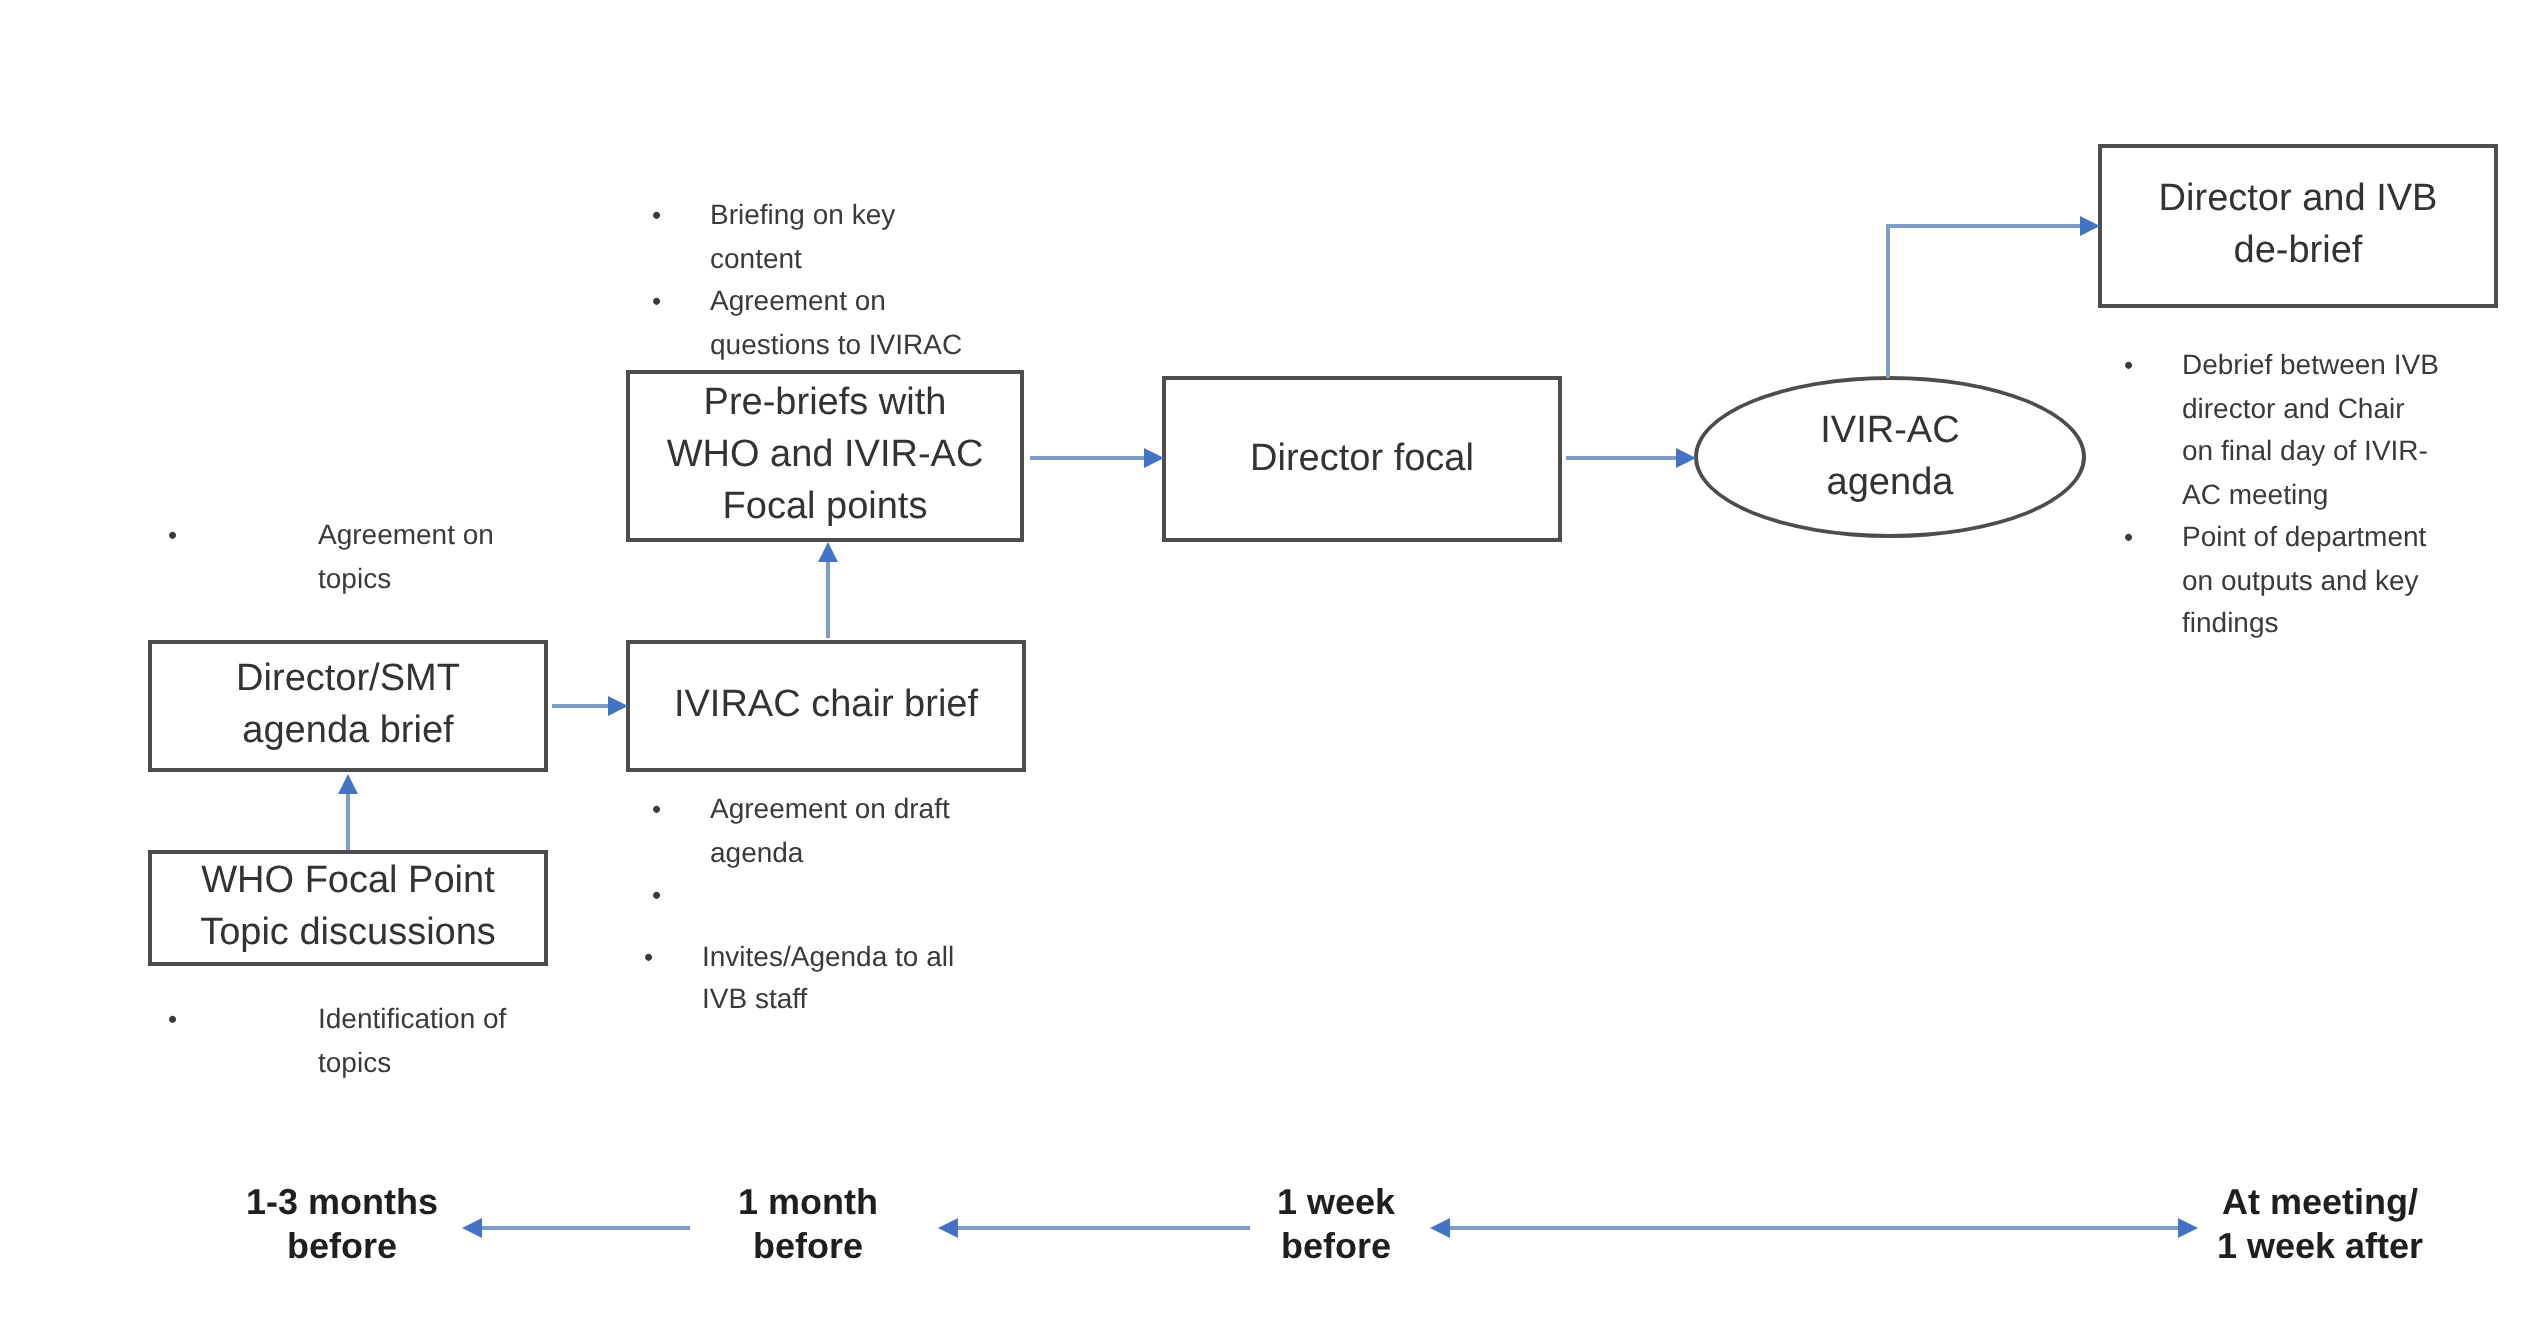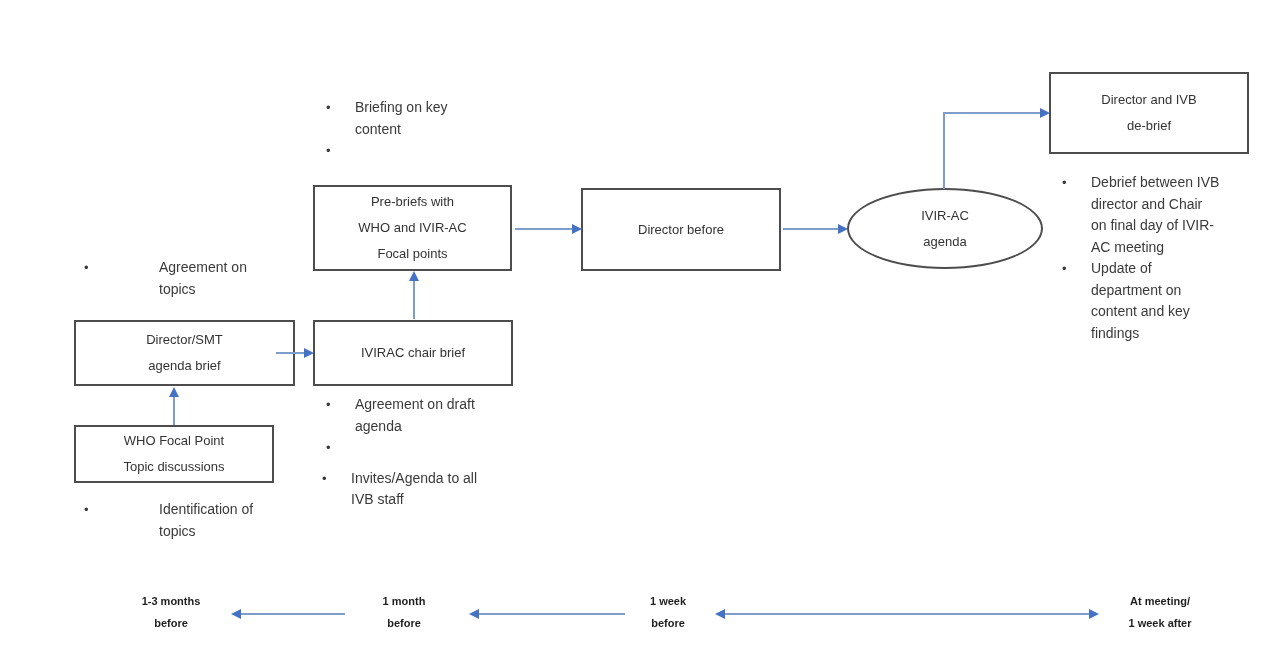--- a/index.html
+++ b/index.html
@@ -4,21 +4,21 @@
 <style>
   html,body{margin:0;padding:0;background:#e9e9e9;}
   #canvas{
     position:relative;width:1272px;height:666px;background:#ffffff;
     font-family:"Liberation Sans","DejaVu Sans",sans-serif;overflow:hidden;margin:0 auto;
   }
   
   .node{
     position:absolute;border:2px solid #4d4d4d;background:#ffffff;color:#333333;
     display:flex;align-items:center;justify-content:center;text-align:center;
-    font-size:13px;line-height:26px;white-space:pre-line;box-sizing:border-box;
+    font-size:19px;line-height:26px;white-space:pre-line;box-sizing:border-box;
   }
   .ellipse{border-radius:50%;border-width:2px;}
   
   .arr{position:absolute;}
   .arr.h{height:2px;background:#7f9dc9;}
   .arr.v{width:2px;background:#7f9dc9;}
   .seg{background:#9db2d4;}
   .hd{position:absolute;width:0;height:0;}
   .hd.r{right:-2px;top:-4px;border-left:10px solid #4472c4;border-top:5px solid transparent;border-bottom:5px solid transparent;}
   .hd.l{left:-2px;top:-4px;border-right:10px solid #4472c4;border-top:5px solid transparent;border-bottom:5px solid transparent;}
@@ -29,41 +29,41 @@
   .note-bullet{flex:none;width:29px;font-size:13px;}
   .note-text{display:block;}
   .w115{width:115px;margin-left:46px;}
   .w135{width:135px;}
   .w132{width:132px;}
   .w130{width:130px;}
   .gap8{margin-top:9px;margin-left:-4px;}
   
   .tlabel{
     position:absolute;width:130px;top:590px;text-align:center;font-weight:bold;
-    font-size:11px;line-height:22px;color:#1f1f1f;white-space:pre-line;
+    font-size:18px;line-height:22px;color:#1f1f1f;white-space:pre-line;
   }
 </style>
 </head>
 <body>
 
 <div id="canvas">
 
   <div class="node" style="left:74px;top:425px;width:200px;height:58px;">WHO Focal Point
 Topic discussions</div>
 
-  <div class="node" style="left:74px;top:320px;width:221px;height:66px;">Director/SMT
+  <div class="node" style="left:74px;top:320px;width:200px;height:66px;">Director/SMT
 agenda brief</div>
 
   <div class="node" style="left:313px;top:320px;width:200px;height:66px;">IVIRAC chair brief</div>
 
   <div class="node" style="left:313px;top:185px;width:199px;height:86px;">Pre-briefs with
 WHO and IVIR-AC
 Focal points</div>
 
-  <div class="node" style="left:581px;top:188px;width:200px;height:83px;">Director before</div>
+  <div class="node" style="left:581px;top:188px;width:200px;height:83px;">Director focal</div>
 
   <div class="node ellipse" style="left:847px;top:188px;width:196px;height:81px;">IVIR-AC
 agenda</div>
 
   <div class="node" style="left:1049px;top:72px;width:200px;height:82px;">Director and IVB
 de-brief</div>
 
   <div class="arr v" style="left:173px;top:389px;height:36px;">
       <i class="hd u"></i>
     </div>
@@ -103,20 +103,21 @@
     </div>
   </div>
 
   <div class="note-list" style="left:326px;top:97px;">
     <div class="note-item">
       <span class="note-bullet">•</span>
       <span class="note-text w135">Briefing on key content</span>
     </div>
     <div class="note-item">
       <span class="note-bullet">•</span>
+      <span class="note-text w135">Agreement on questions to IVIRAC</span>
     </div>
   </div>
 
   <div class="note-list" style="left:326px;top:394px;">
     <div class="note-item">
       <span class="note-bullet">•</span>
       <span class="note-text w132">Agreement on draft agenda</span>
     </div>
     <div class="note-item">
       <span class="note-bullet">•</span>
@@ -127,21 +128,21 @@
     </div>
   </div>
 
   <div class="note-list" style="left:1062px;top:172px;">
     <div class="note-item">
       <span class="note-bullet">•</span>
       <span class="note-text w130">Debrief between IVB director and Chair on final day of IVIR-AC meeting</span>
     </div>
     <div class="note-item">
       <span class="note-bullet">•</span>
-      <span class="note-text w130">Update of department on content and key findings</span>
+      <span class="note-text w130">Point of department on outputs and key findings</span>
     </div>
   </div>
 
   <div class="tlabel" style="left:106px;">1-3 months
 before</div>
   <div class="arr h" style="left:233px;top:613px;width:112px;">
       <i class="hd l"></i>
     </div>
 
   <div class="tlabel" style="left:339px;text-align:center;">1 month

